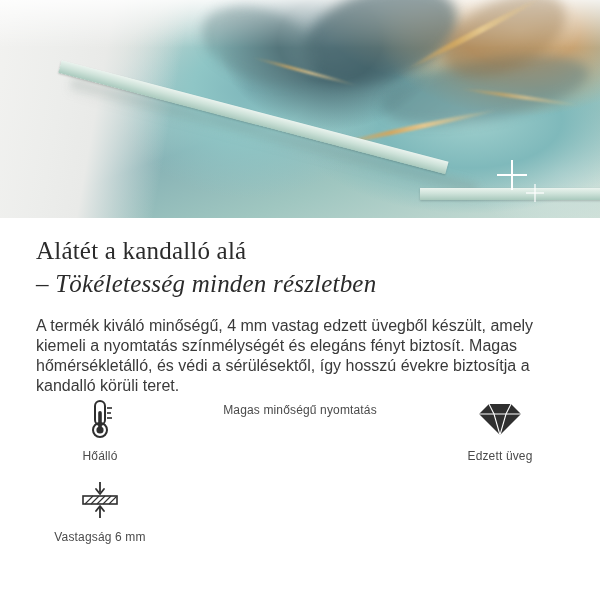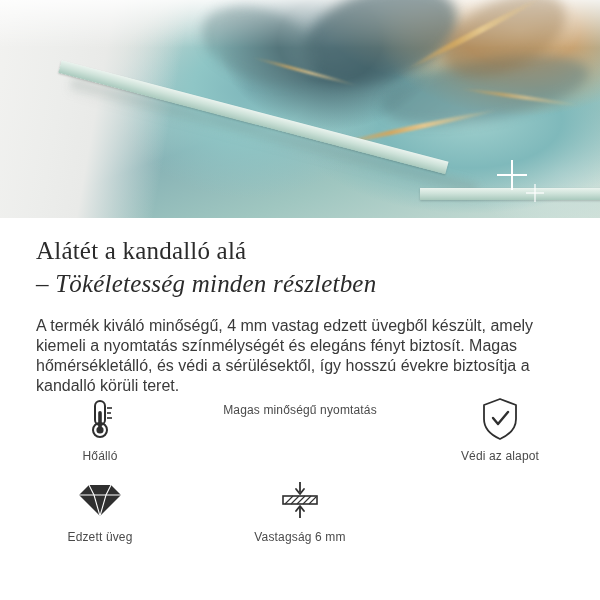--- a/index.html
+++ b/index.html
@@ -217,29 +217,20 @@
           <line x1="28" y1="21" x2="33" y2="21" stroke="#2f2f2f" stroke-width="1.6"></line>
         </svg>
       </div>
       <div class="feature-label">Hőálló</div>
     </div>
 
     <div class="feature">
       <div class="feature-label">Magas minőségű nyomtatás</div>
     </div>
 
-    <div class="feature">
-      <div class="feature-icon">
-        <svg width="44" height="46" viewBox="0 0 44 46">
-          <path d="M22 3 L38 9 V23 C38 32 31 39 22 43 C13 39 6 32 6 23 V9 Z" fill="none" stroke="#2f2f2f" stroke-width="1.8" stroke-linejoin="round"></path>
-          <path d="M15 22 L20 28 L30 16" fill="none" stroke="#2f2f2f" stroke-width="2.4" stroke-linecap="round" stroke-linejoin="round"></path>
-        </svg>
-      </div>
-      <div class="feature-label">Védi az alapot</div>
-    </div>
 
     <div class="feature">
       <div class="feature-icon">
         <svg width="46" height="40" viewBox="0 0 46 40">
           <path d="M12 5 H34 L44 15 L23 36 L2 15 Z" fill="#2f2f2f"></path>
           <path d="M12 5 L17 15 L23 36 L29 15 L34 5" fill="none" stroke="#ffffff" stroke-width="1.1"></path>
           <path d="M2 15 H44" fill="none" stroke="#ffffff" stroke-width="1.1"></path>
         </svg>
       </div>
       <div class="feature-label">Edzett üveg</div>

